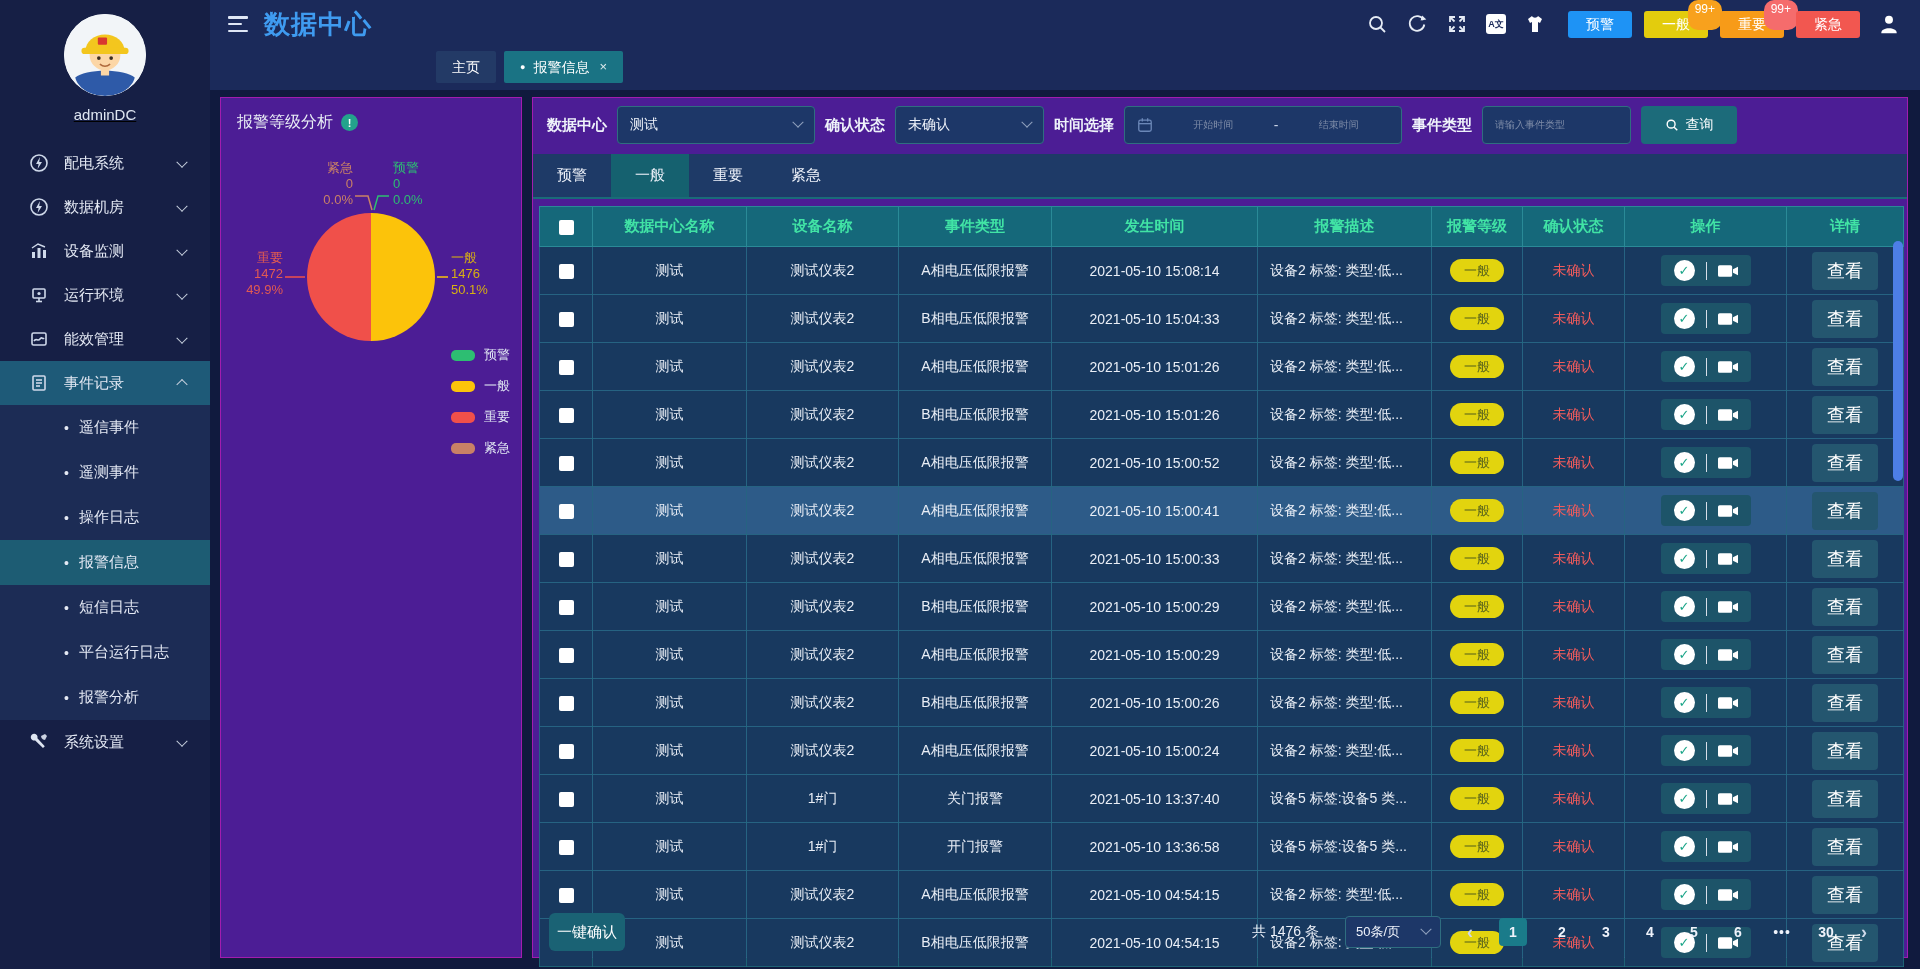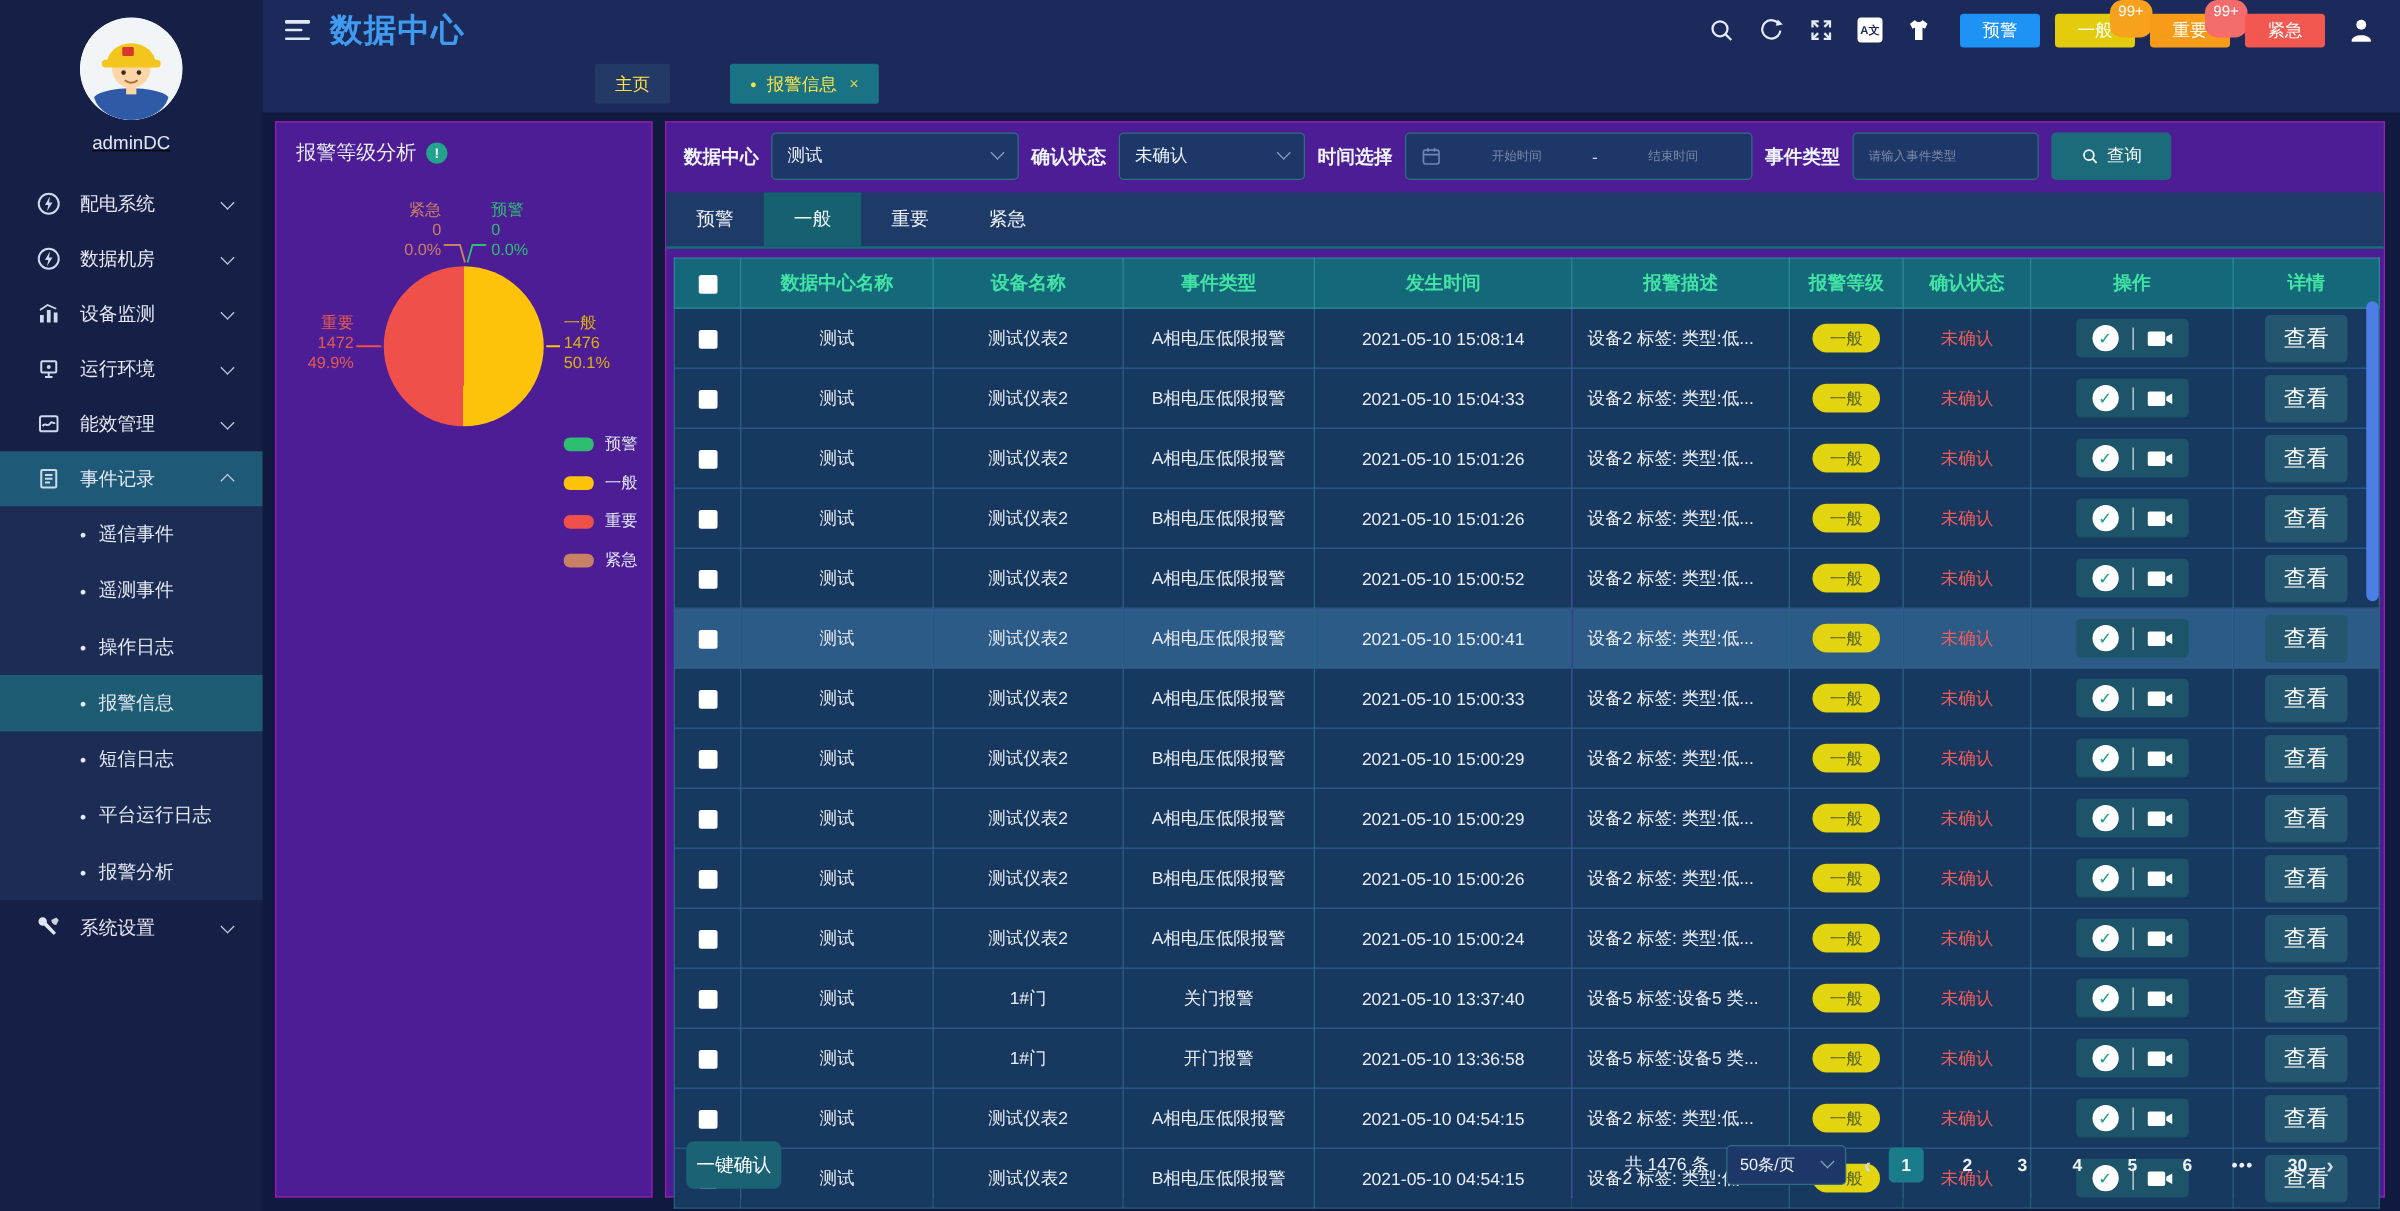--- a/index.html
+++ b/index.html
@@ -30,21 +30,21 @@
   .hamburger i{display:block;height:2.5px;background:#dfe7f5;border-radius:1px;}
   .hamburger i:nth-child(2){width:70%;}
   .app-title{color:#3f9bf0;font-size:26px;font-weight:bold;margin-left:16px;letter-spacing:1px;}
   .top-right{margin-left:auto;display:flex;align-items:center;gap:18px;}
   .tool-icon{width:22px;height:22px;display:inline-flex;align-items:center;justify-content:center;cursor:pointer;}
   .translate-box{width:20px;height:20px;background:#fff;border-radius:3px;color:#1b2a5a;font-size:9px;font-weight:bold;display:flex;align-items:center;justify-content:center;cursor:pointer;}
   .badges{display:flex;align-items:center;gap:12px;margin-left:4px;}
   .badge{position:relative;min-width:52px;height:27px;line-height:27px;text-align:center;border-radius:3px;color:#fff;font-size:14px;padding:0 6px;cursor:pointer;}
   .badge .count{position:absolute;top:-11px;right:-14px;height:30px;line-height:18px;padding:0 7px;border-radius:10px;font-size:12px;color:#fff;}
   .tabstrip{position:absolute;left:226px;bottom:7px;display:flex;gap:8px;}
-  .wtab{height:32px;line-height:32px;padding:0 16px;background:#233a66;color:#fde047;font-size:14px;border-radius:2px;cursor:pointer;display:flex;align-items:flex-end;gap:8px;margin-left:40px;}
+  .wtab{height:32px;line-height:32px;padding:0 16px;background:#233a66;color:#ffffff;font-size:14px;border-radius:2px;cursor:pointer;display:flex;align-items:flex-end;gap:8px;}
   .wtab.active{background:#1a7384;}
   .wtab .dot{font-size:9px;}
   .wtab .close{font-size:13px;opacity:.85;margin-left:2px;cursor:pointer;}
 
   
   .content{position:absolute;left:210px;top:90px;width:1710px;height:879px;background:#101a3e;}
   .panel{position:absolute;background:#4c1d95;border:1px solid #a21caf;box-sizing:border-box;}
   .chart-panel{left:10px;top:7px;width:302px;height:861px;}
   .table-panel{left:322px;top:7px;width:1376px;height:861px;}
 
@@ -92,21 +92,21 @@
   .pill{display:inline-block;min-width:54px;height:23px;line-height:23px;border-radius:12px;background:#e2d40e;color:#55601d;font-size:13px;}
   .status{color:#f15b5b;}
   .actions{display:inline-flex;align-items:center;gap:11px;background:#1d5469;border-radius:4px;padding:5px 13px;cursor:pointer;}
   .chk-circle{width:21px;height:21px;border-radius:50%;background:#fff;color:#1aa588;font-size:13px;font-weight:bold;display:inline-flex;align-items:center;justify-content:center;}
   .vdiv{width:1px;height:18px;background:#d7dee8;}
   .view-btn{background:#24566f;border:none;border-radius:4px;color:#fff;font-size:18px;padding:7px 15px;cursor:pointer;}
 
   
   .tbl-footer{position:absolute;left:0;bottom:0;width:100%;height:46px;display:flex;align-items:center;justify-content:space-between;padding:0 40px 4px 16px;box-sizing:border-box;}
   .confirm-btn{background:#1a6274;border:none;border-radius:6px;color:#fff;font-size:15px;width:76px;height:38px;cursor:pointer;}
-  .pagination{display:flex;align-items:center;gap:14px;color:#eef2fa;font-size:14px;}
+  .pagination{display:flex;align-items:center;gap:26px;color:#eef2fa;font-size:14px;}
   .page-size{width:96px;height:32px;padding:0 10px;font-size:13px;}
   .pg-arrow{color:#cfd9ea;font-size:18px;font-weight:bold;cursor:pointer;}
   .pages{display:flex;align-items:center;gap:26px;}
   .page{min-width:18px;text-align:center;font-weight:bold;cursor:pointer;}
   .page.active{background:#1a7b8a;border-radius:4px;width:28px;height:28px;line-height:28px;}
   .page.ellipsis{letter-spacing:1px;font-weight:normal;}
 
   .scroll-thumb{position:absolute;right:4px;top:143px;width:10px;height:240px;background:#4d7ee6;border-radius:5px;cursor:grab;}
   .watermark{position:absolute;left:1096px;top:768px;color:rgba(255,255,255,.38);z-index:9;pointer-events:none;}
   .watermark .w1{font-size:21px;}

